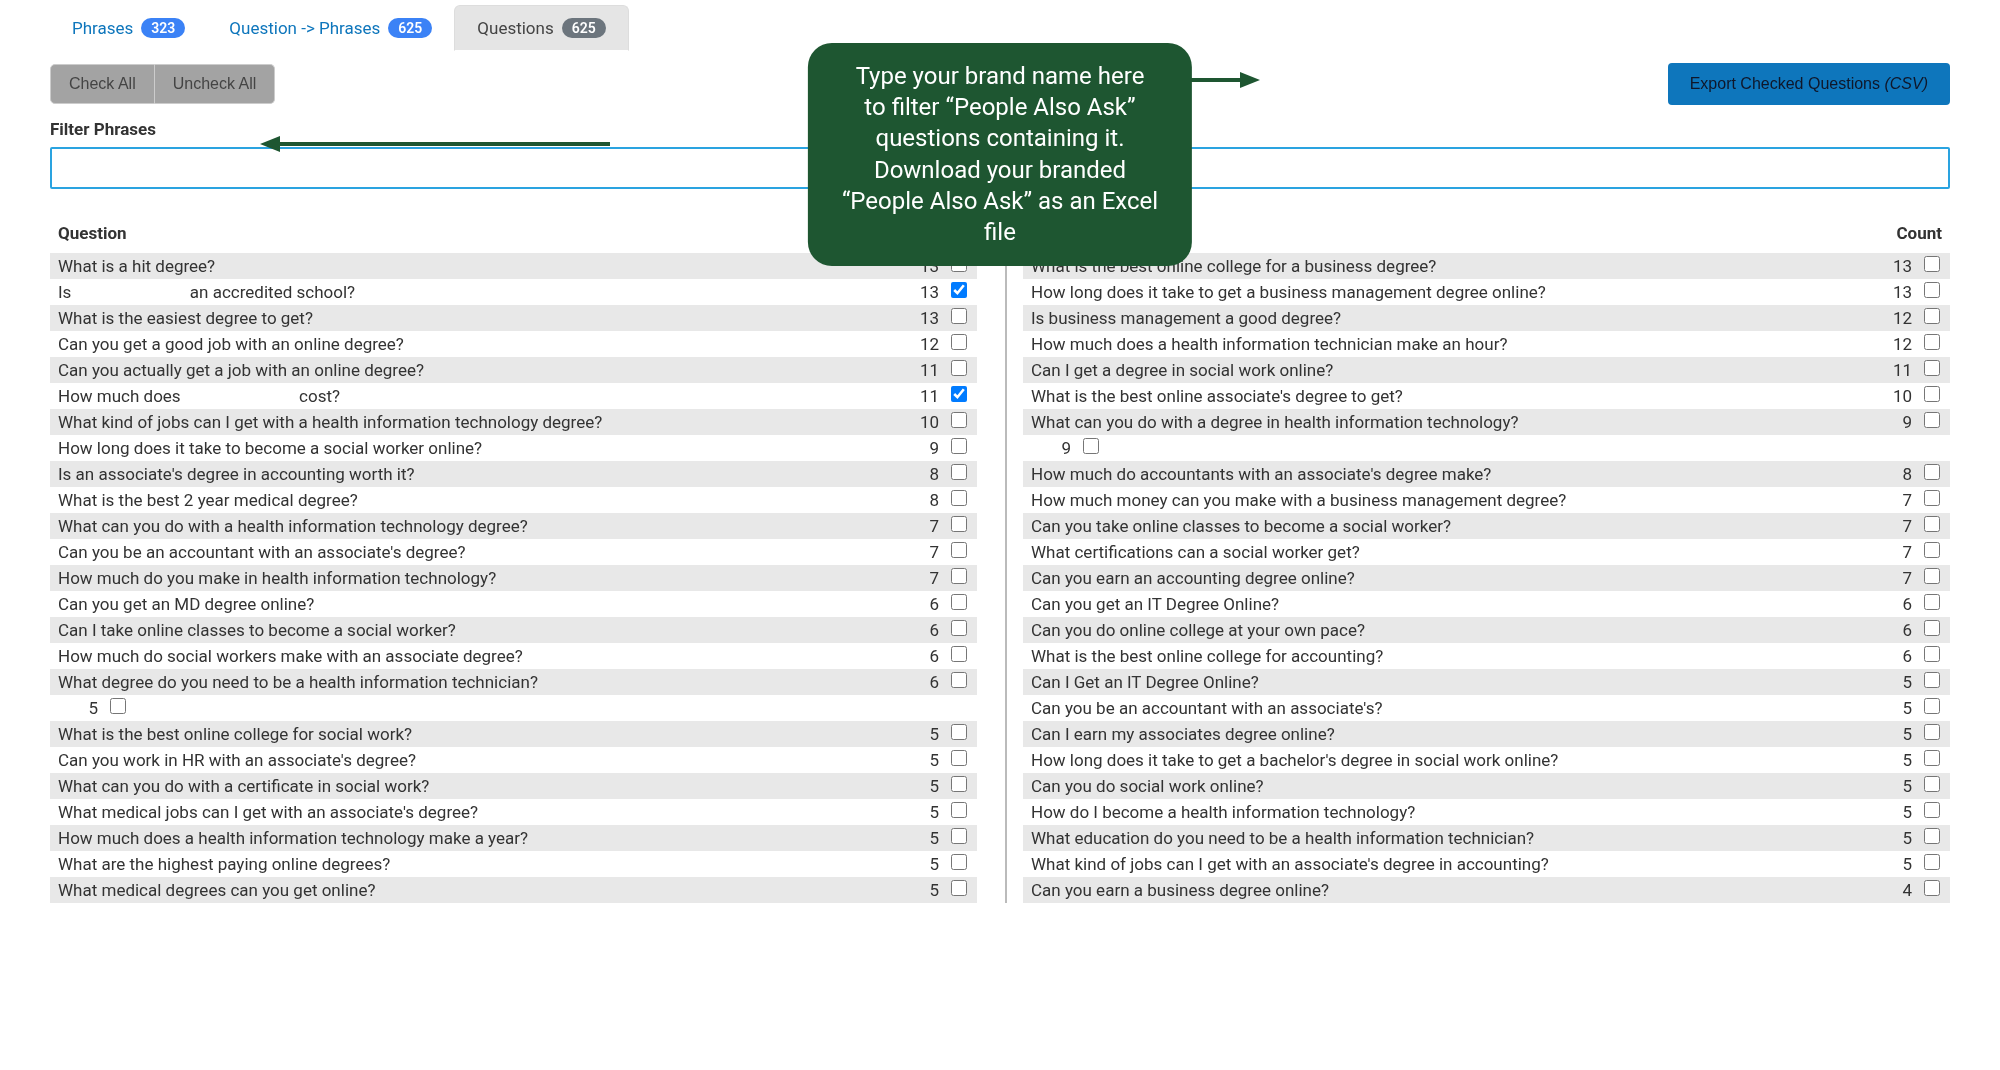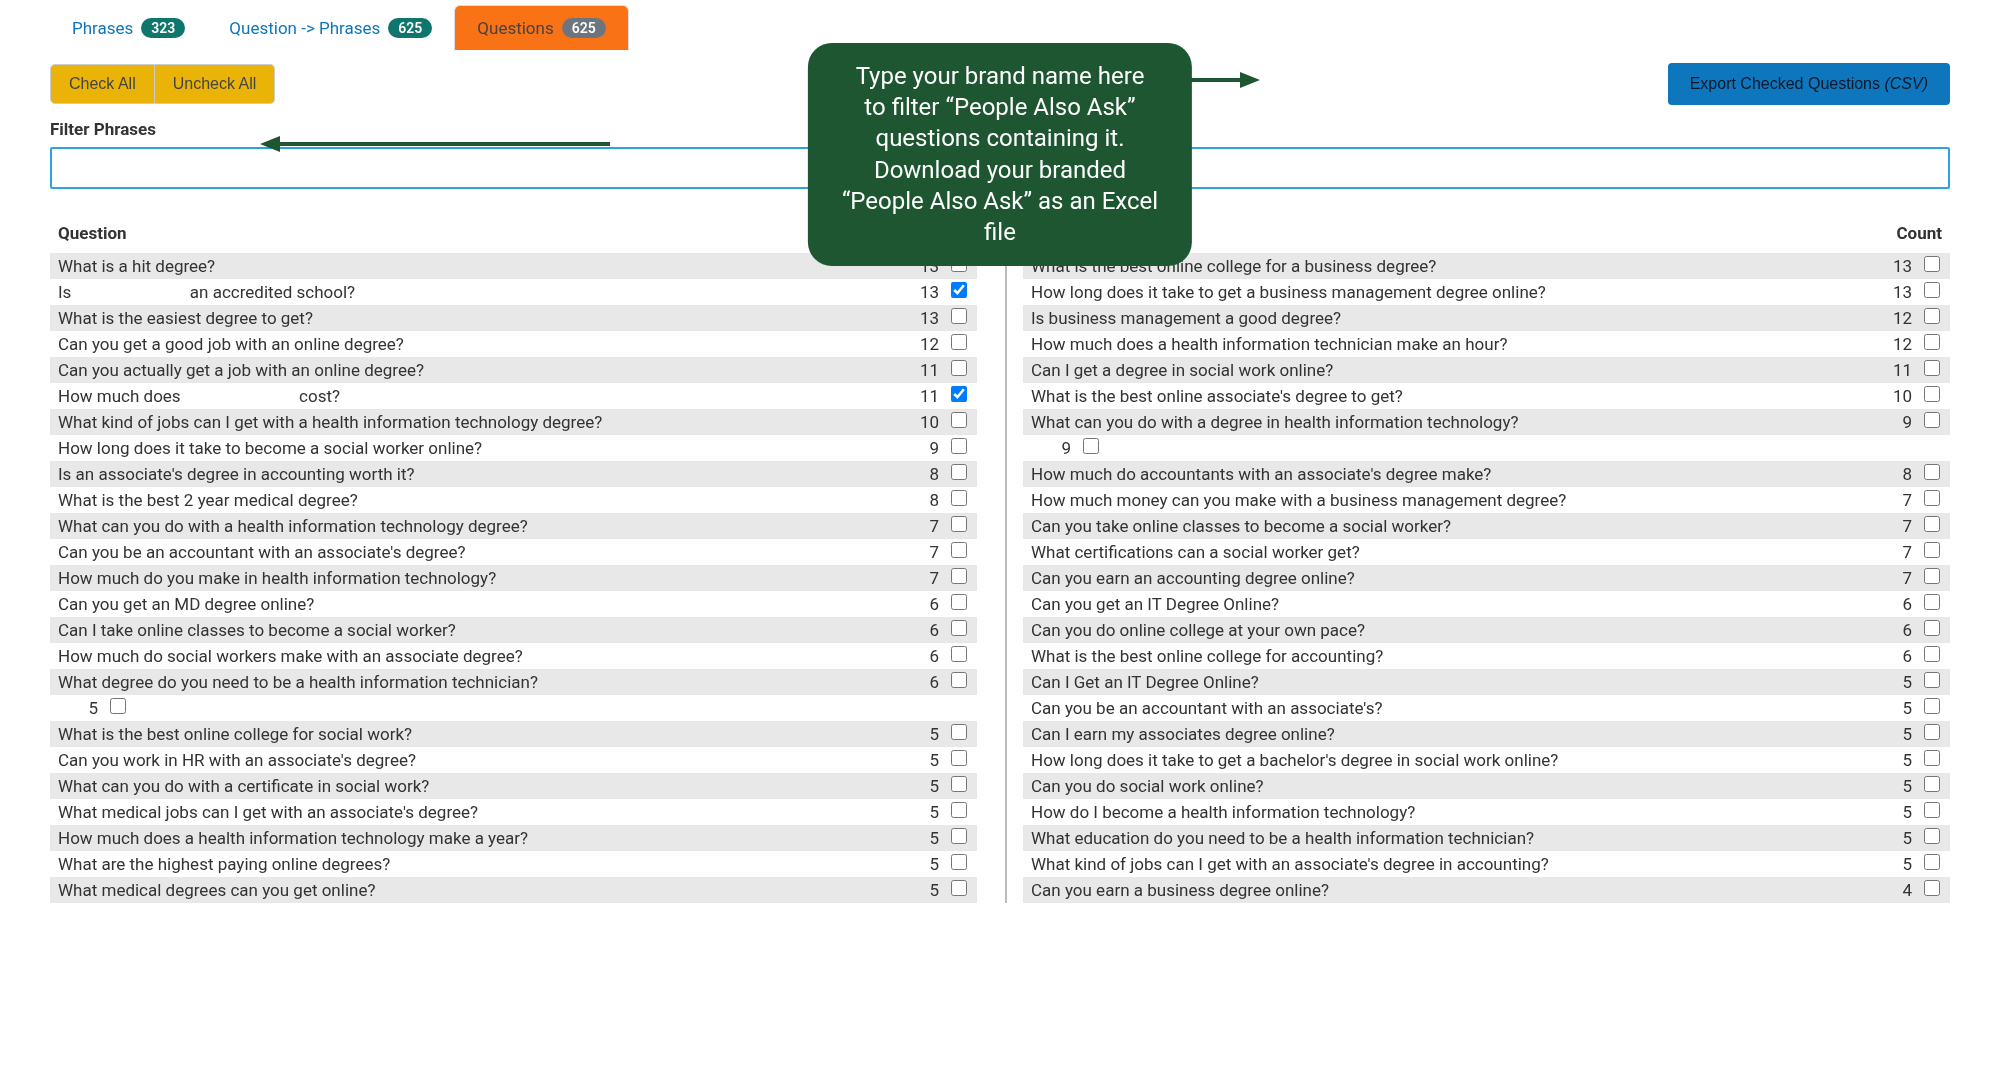--- a/index.html
+++ b/index.html
@@ -2,28 +2,28 @@
 <html><head>
 <meta charset="utf-8">
 <style>
 * { box-sizing: border-box; margin: 0; padding: 0; }
 body { font-family: -apple-system, BlinkMacSystemFont, "Segoe UI", Roboto, "Helvetica Neue", Arial, sans-serif; font-size: 17px; color: #333; background: #fff; }
 .container { width: 2000px; padding: 0 50px; position: relative; }
 
 .tabs { display: flex; gap: 0; margin-top: 5px; }
 .tab { padding: 12px 22px; cursor: pointer; display: flex; align-items: center; gap: 8px; border-top-left-radius: 6px; border-top-right-radius: 6px; }
 .tab.inactive { color: #0e76bc; }
-.tab.active { border: 1px solid #ddd; border-bottom: 1px solid #fff; color: #444; position: relative; z-index: 2; background:#f97316;}
+.tab.active { border: 1px solid #ddd; border-bottom: 1px solid #fff; color: #444; position: relative; z-index: 2; background:#e5e5e5;}
 .badge { background: #666; color: #fff; border-radius: 10px; padding: 2px 10px; font-size: 14px; font-weight: 600; }
-.tab.inactive .badge { background: #0f766e; }
+.tab.inactive .badge { background: #3b82f6; }
 .tab.active .badge { background: #6c757d; }
 
 .toolbar { display: flex; justify-content: space-between; align-items: center; margin-top: 12px; }
 .btn-group { display: flex; }
-.btn { padding: 10px 18px; border: 1px solid #ccc; background: #eab308; cursor: pointer; font-size: 16px; color: #444;}
+.btn { padding: 10px 18px; border: 1px solid #ccc; background: #a3a3a3; cursor: pointer; font-size: 16px; color: #444;}
 .btn-group .btn:first-child { border-top-left-radius: 5px; border-bottom-left-radius: 5px; }
 .btn-group .btn:last-child { border-top-right-radius: 5px; border-bottom-right-radius: 5px; border-left: none; }
 .btn-export { background: #0e76bc; color: #0f172a; border: none; padding: 12px 22px; border-radius: 4px; font-size: 16px; }
 .btn-export .csv { font-style: italic; }
 
 .filter-label { font-weight: 700; margin-top: 14px; font-size: 17px; color:#333;}
 .filter-input { width: 100%; border: 2px solid #2aa3e0; padding: 10px 14px; margin-top: 8px; font-size: 16px; border-radius: 2px; }
 
 .annotation { position: absolute; top: 38px; left: 50%; transform: translateX(-50%); background: #1e5631; color: #fff; padding: 18px 34px; border-radius: 24px; text-align: center; font-size: 24px; line-height: 1.3; z-index: 10; white-space: pre-line; }
 

